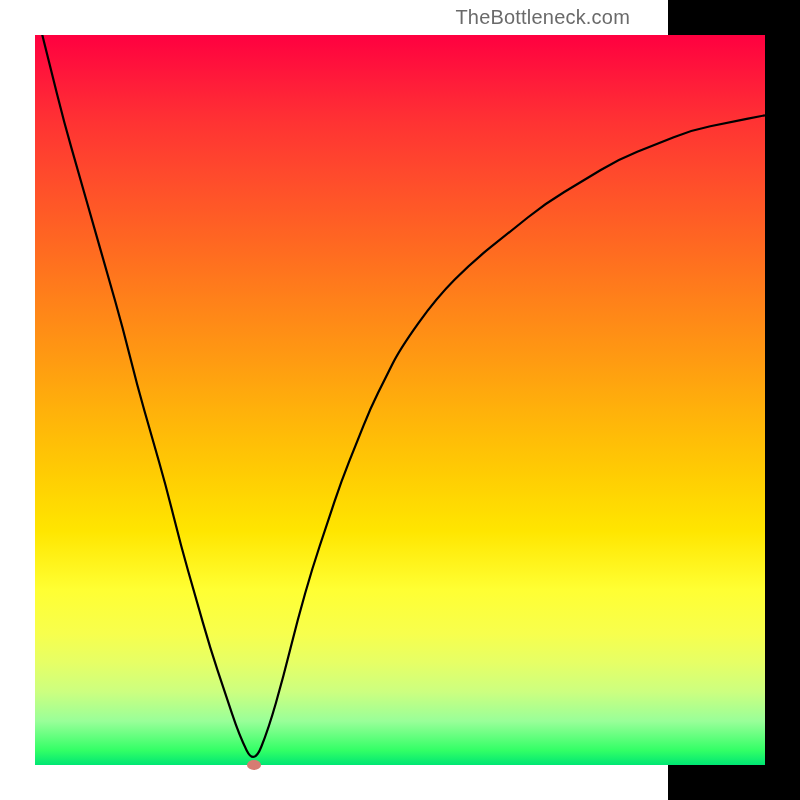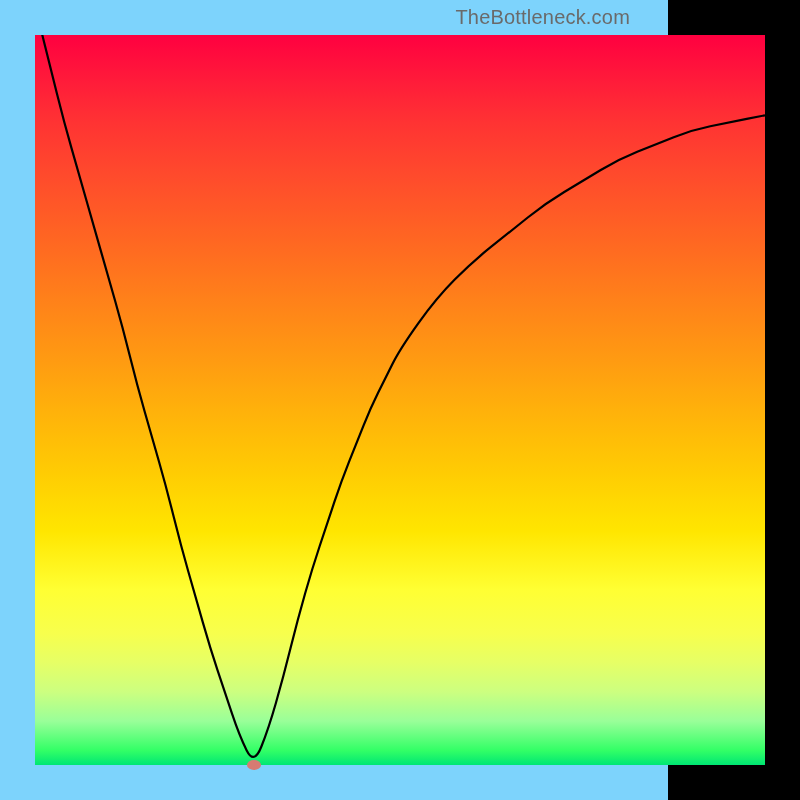--- a/index.html
+++ b/index.html
@@ -8,21 +8,21 @@
     width: 800px;
     height: 800px;
     background: #000;
     font-family: Arial, Helvetica, sans-serif;
     overflow: hidden;
   }
   .frame {
     position: relative;
     width: 668px;
     height: 800px;
-    background: #7dd3fc;
+    background: #ffffff;
   }
   .plot-area {
     position: absolute;
     left: 35px;
     top: 35px;
     width: 730px;
     height: 730px;
     background: linear-gradient(to bottom,
       #ff0040 0%,
       #ff1a3a 6%,

